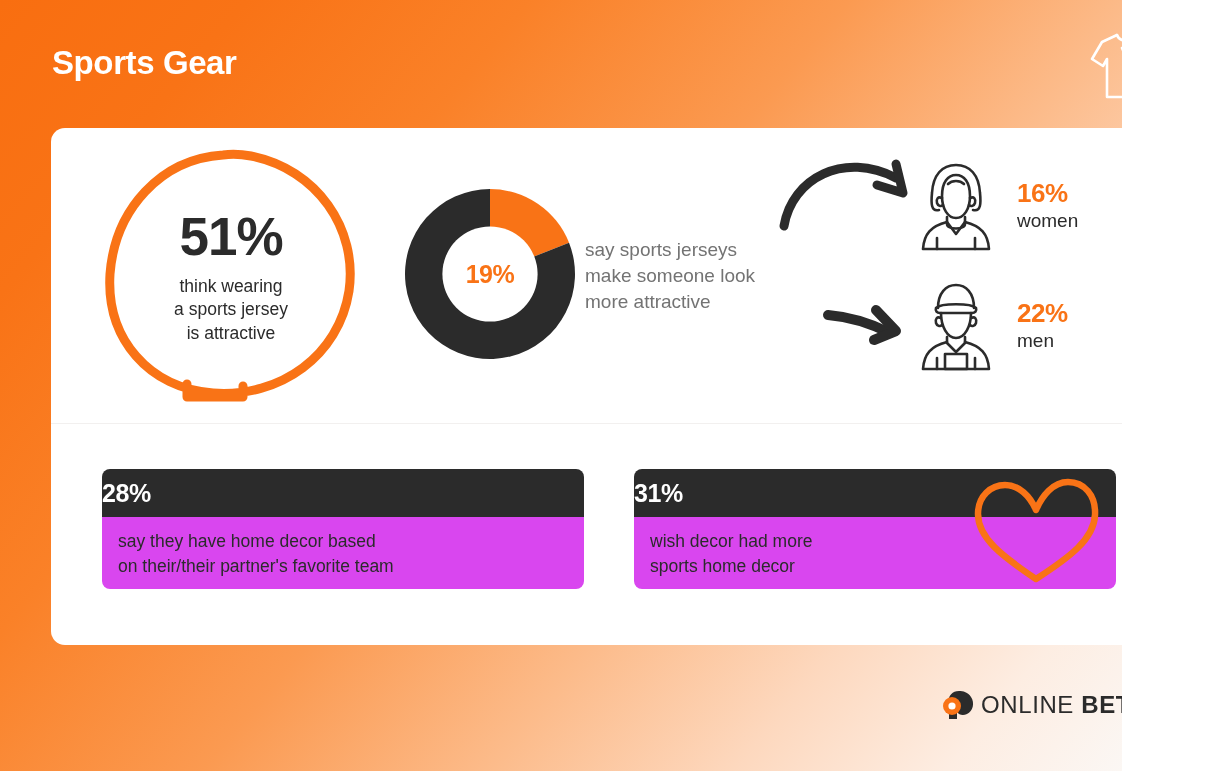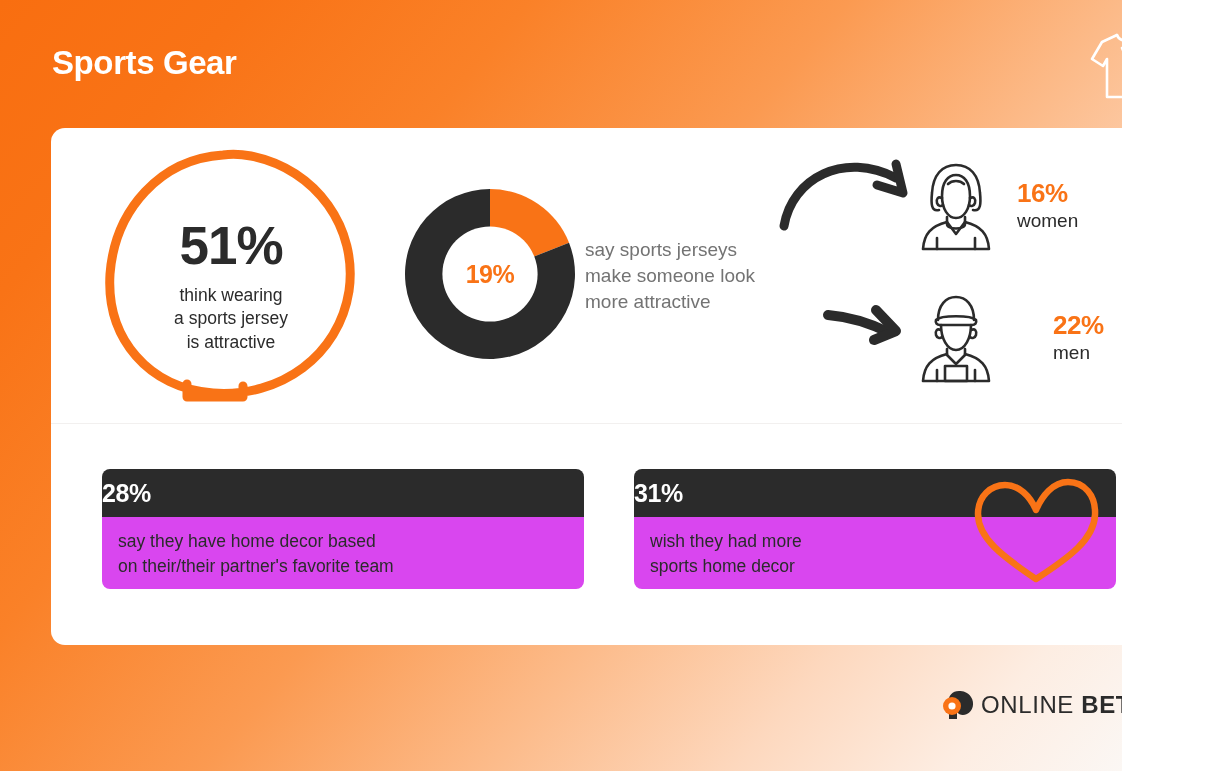--- a/index.html
+++ b/index.html
@@ -70,21 +70,21 @@
     position: absolute;
     left: 50px;
     top: 15px;
     width: 260px;
     height: 265px;
   }
   #circle-stat svg { position: absolute; left: 0; top: 0; }
 
   #circle-stat-inner {
     position: absolute;
-    left: 0; top: 15px;
+    left: 0; top: 6px;
     width: 260px;
     height: 265px;
     display: flex;
     flex-direction: column;
     align-items: center;
     justify-content: center;
     padding-bottom: 8px;
   }
   #circle-pct {
     font-size: 53px;
@@ -133,21 +133,21 @@
     line-height: 1.38;
   }
 
   
   #arrow-to-women { position: absolute; left: 723px; top: 20px; width: 160px; height: 90px; }
   #arrow-to-men   { position: absolute; left: 765px; top: 165px; width: 110px; height: 60px; }
 
   
   .gender-row { position: absolute; display: flex; align-items: center; }
   #gender-women { left: 868px; top: 32px; }
-  #gender-men   { left: 868px; top: 164px; gap: 36px; }
+  #gender-men   { left: 868px; top: 152px; }
 
   .gender-icon { width: 74px; height: 92px; flex: 0 0 auto; }
   .gender-text { margin-left: 24px; }
   .gender-pct {
     font-size: 26px;
     font-weight: bold;
     color: #F97316;
     line-height: 1.1;
     letter-spacing: -0.4px;
   }
@@ -339,21 +339,21 @@
         <div class="stat-box-text">say they have home decor based</div>
         <div class="stat-box-text">on their/their partner's favorite team</div>
       </div>
     </div>
 
     <div class="stat-box" id="stat-box-wish">
       <div class="stat-box-head">
         <span class="stat-box-pct">31%</span>
       </div>
       <div class="stat-box-body">
-        <div class="stat-box-text">wish they had more</div>
+        <div class="stat-box-text">wish decor had more</div>
         <div class="stat-box-text">sports home decor</div>
       </div>
       <svg id="heart-icon" viewBox="0 0 128 110">
         <path d="M64 103 C 30 80, 6 62, 6 38 C 6 20, 19 9, 33 9 C 47 9, 58 20, 64 34
                  C 70 20, 81 6, 96 6 C 112 6, 124 19, 123 39 C 122 63, 98 81, 64 103 Z" fill="none" stroke="#F97316" stroke-width="6.5" stroke-linecap="round" stroke-linejoin="round"></path>
       </svg>
     </div>
 
   </div>
 

